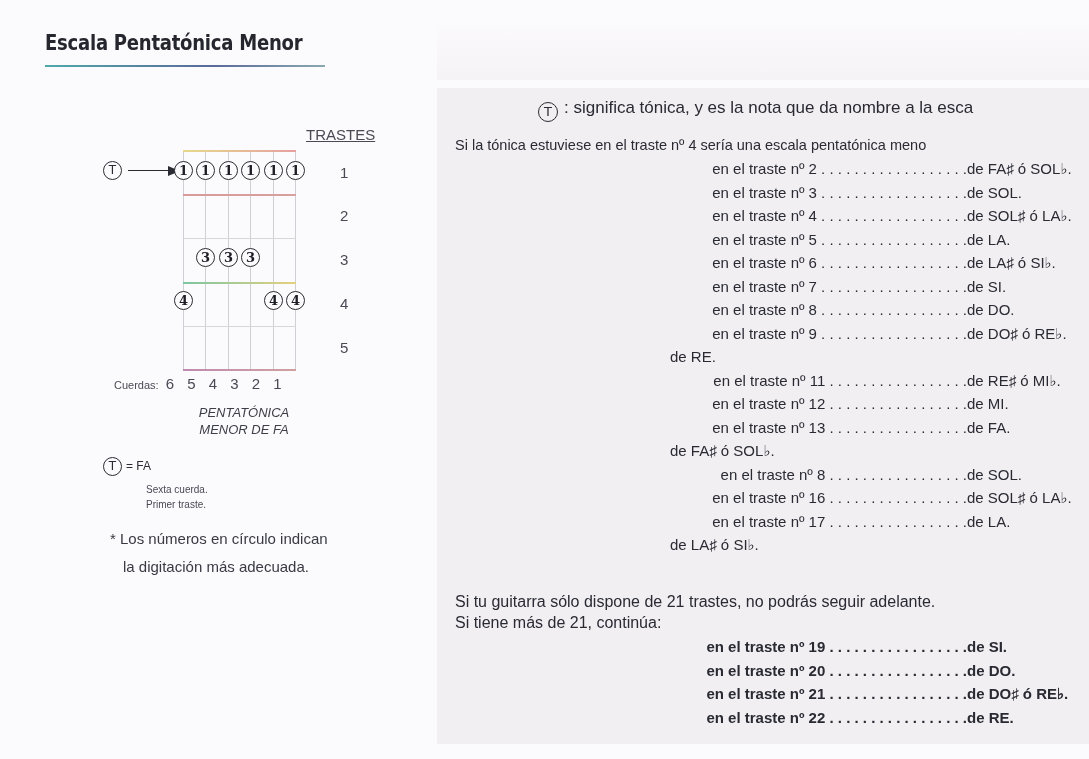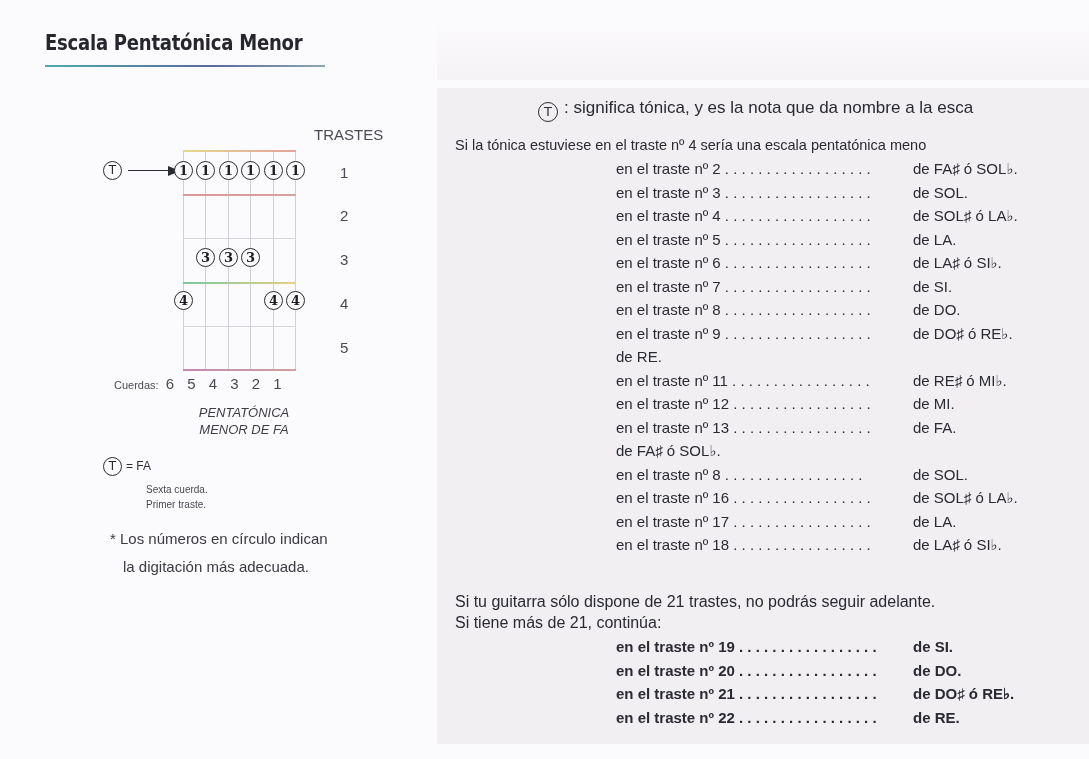--- a/index.html
+++ b/index.html
@@ -21,21 +21,21 @@
     }
     .gray-panel {
       position: absolute; left: 437px; top: 88px; width: 652px; height: 656px;
       background: #f1eff2;
     }
     .faint-top {
       position: absolute; left: 437px; top: 20px; width: 652px; height: 60px;
       background: linear-gradient(180deg, #fbfafc, #f6f3f6);
     }
     
-    .trastes-label { position: absolute; left: 314px; top: 126px; font-size: 15px; color: #4a4a55; }
+    .trastes-label { position: absolute; left: 306px; top: 126px; font-size: 15px; color: #4a4a55; text-decoration: underline; }
     .fret-num { position: absolute; left: 340px; font-size: 15px; color: #4a4a55; }
     .board { position: absolute; left: 183px; top: 150px; width: 112px; height: 220px; }
     .board .string { position: absolute; top: 0; width: 1px; height: 220px; background: #cfcfd6; }
     .board .fret { position: absolute; left: 0; width: 113px; height: 1px; background: #d6d6dc; }
     .board .fret.color1 { background: linear-gradient(90deg,#e6d98a,#e6a0a0); height: 1.5px; }
     .board .fret.color2 { background: linear-gradient(90deg,#d89a9a,#d8a0a0); height: 1.5px; }
     .board .fret.color3 { background: linear-gradient(90deg,#7cc6a0,#e6d080); height: 1.5px; }
     .board .fret.color4 { background: linear-gradient(90deg,#c08ab0,#d0a0a0); height: 1.5px; }
     .dot {
       position: absolute; width: 19px; height: 19px; border: 1.3px solid #2b2b33;
@@ -56,21 +56,21 @@
     .cuerdas .n { display: inline-block; width: 21.5px; text-align: left; }
     .caption { position: absolute; left: 176px; top: 404px; width: 136px; text-align: center; font-style: italic; font-size: 13px; color: #3e3e48; line-height: 17px; }
     .legend { position: absolute; left: 103px; top: 456px; }
     .legend .eq { font-size: 12px; margin-left: 4px; vertical-align: middle; color:#2b2b33; }
     .legend-sub { position: absolute; left: 146px; top: 482px; font-size: 10px; color: #4a4a55; line-height: 15px; }
     .note { position: absolute; left: 110px; top: 525px; font-size: 15px; color: #3a3a44; line-height: 28px; }
     
     .def { position: absolute; left: 538px; top: 98px; font-size: 17px; color: #2a2a33; white-space: nowrap; }
     .def .tonic-circle { width: 20px; height: 20px; line-height: 18px; font-size: 13px; margin-right: 6px; vertical-align: -3px; }
     .intro { position: absolute; left: 455px; top: 137px; font-size: 14.5px; white-space: nowrap; }
-    .rows { position: absolute; left: 616px; }
+    .rows { position: absolute; left: 670px; text-align: right; }
     .row { height: 23.5px; font-size: 15px; white-space: nowrap; display: flex; }
     .row .k { width: 297px; overflow: hidden; }
     .row .v { }
     .rows1 { top: 160px; }
     .para2 { position: absolute; left: 455px; top: 591px; font-size: 16px; line-height: 21px; }
     .rows2 { top: 638px; font-weight: bold; }
   </style>
 </head>
 <body>
 
@@ -209,21 +209,20 @@
     </div>
   <div class="row">
       <span class="k">en el traste nº 16 . . . . . . . . . . . . . . . . .</span>
       <span class="v">de SOL♯ ó LA♭.</span>
     </div>
   <div class="row">
       <span class="k">en el traste nº 17 . . . . . . . . . . . . . . . . .</span>
       <span class="v">de LA.</span>
     </div>
   <div class="row">
-      <span class="k">en el traste nº 18 . . . . . . . . . . . . . . . . .</span>
       <span class="v">de LA♯ ó SI♭.</span>
     </div>
 </div>
 
 <div class="para2">
   <div>Si tu guitarra sólo dispone de 21 trastes, no podrás seguir adelante.</div>
   <div>Si tiene más de 21, continúa:</div>
 </div>
 
 <div class="rows rows2">

